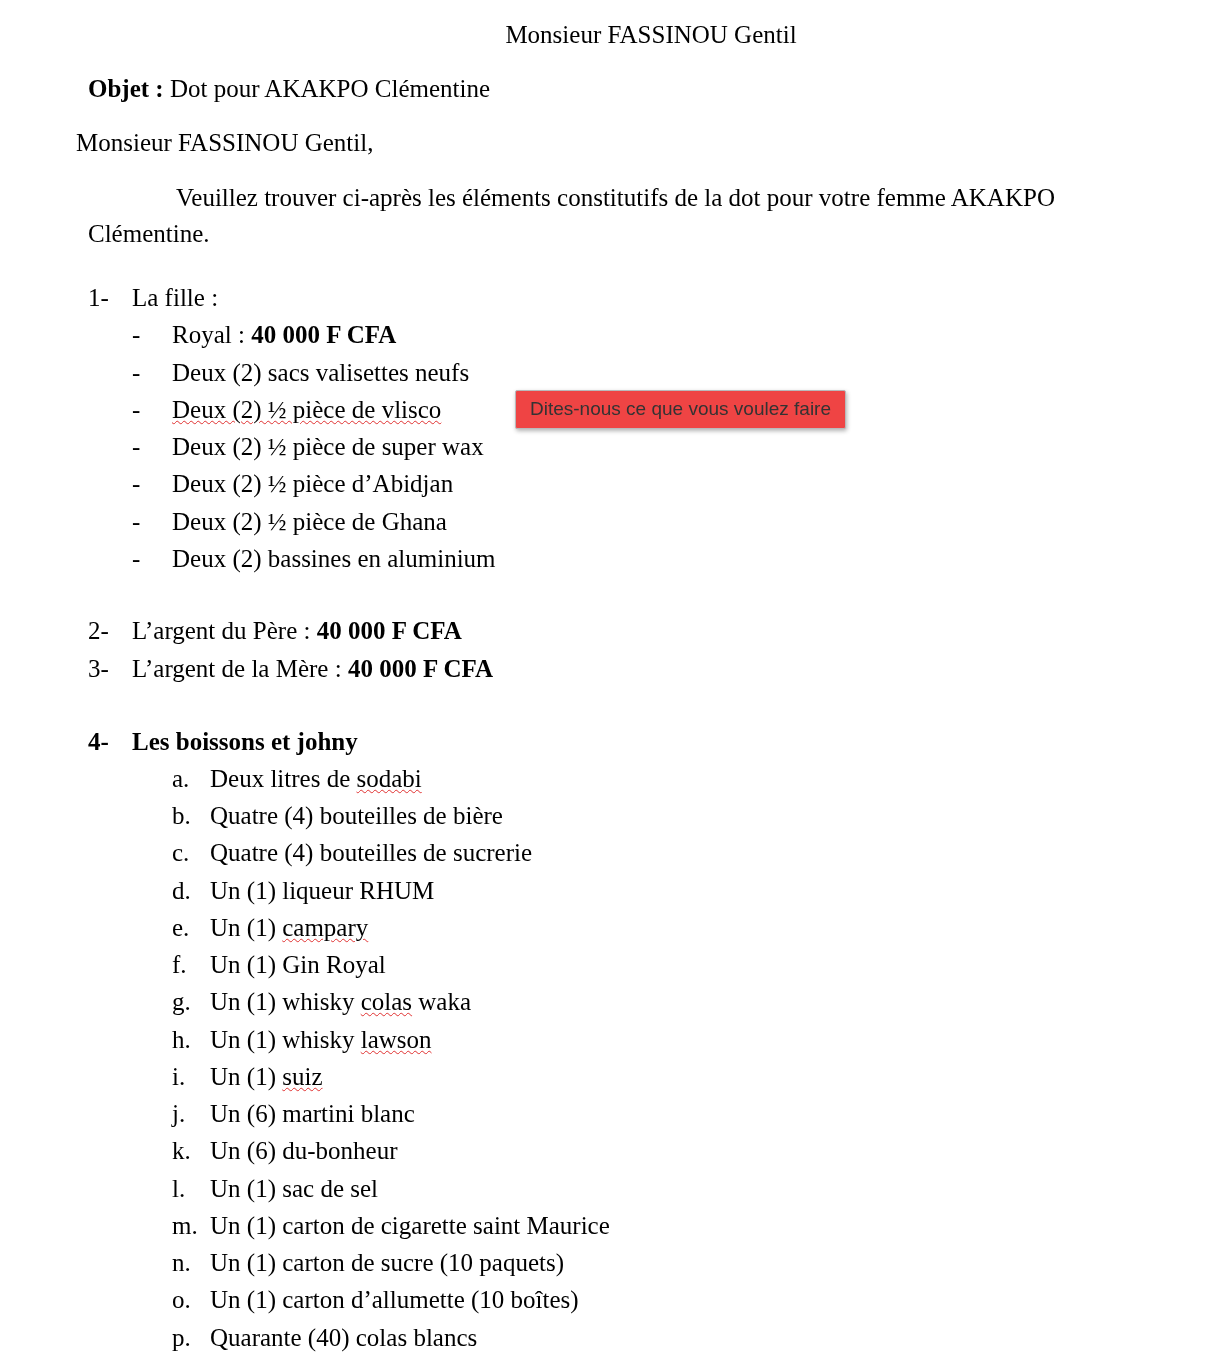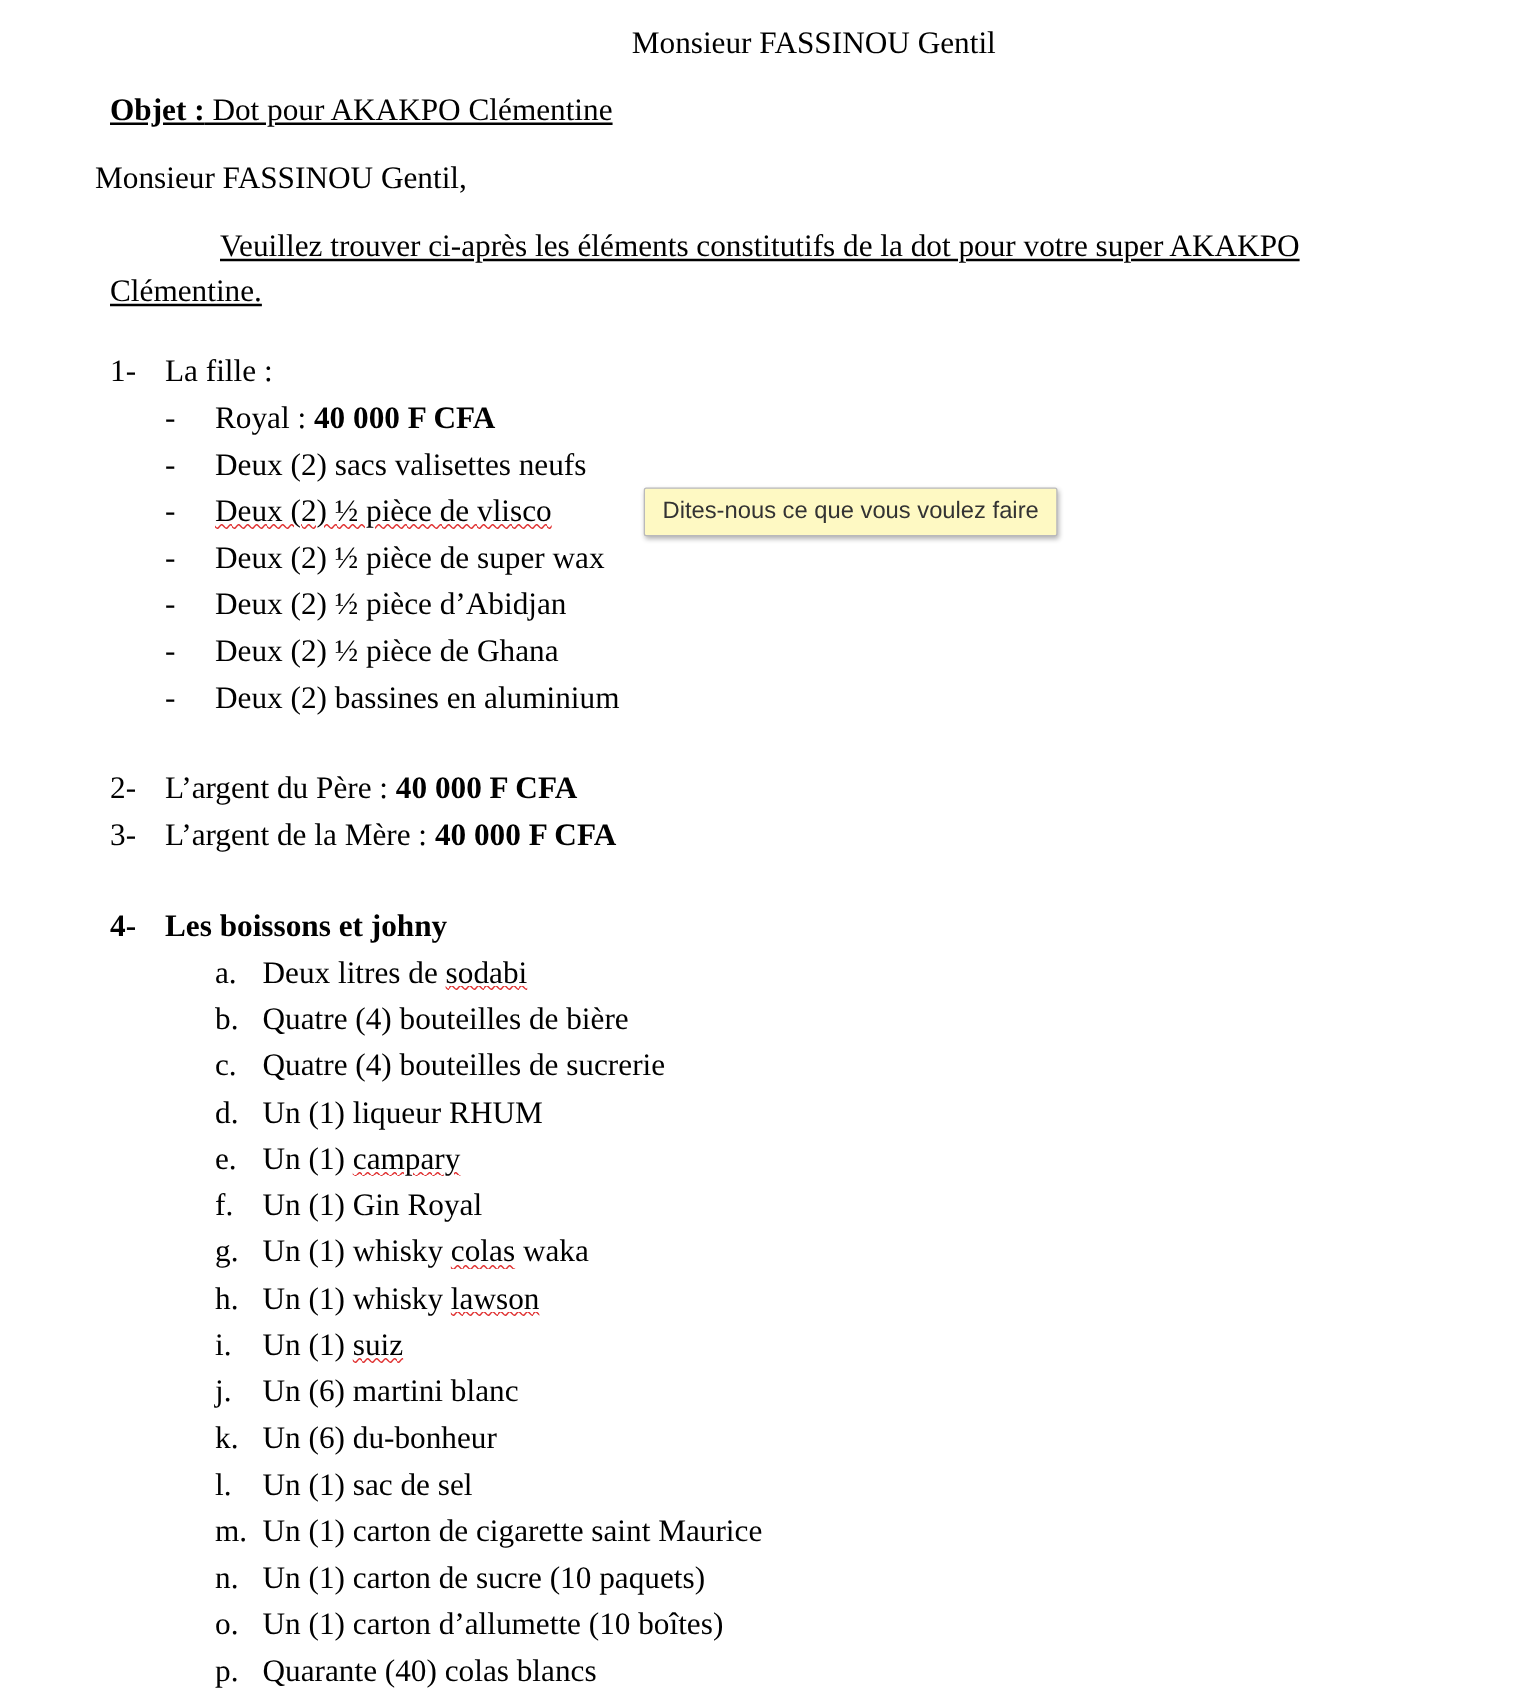--- a/index.html
+++ b/index.html
@@ -24,21 +24,20 @@
   .header-name {
     text-align: center;
     font-size: 25px;
     line-height: 1.2;
     padding-top: 20px;
     padding-left: 80px;
   }
   .block {
     padding-left: 88px;
     padding-right: 84px;
-    text-decoration: underline;
   }
   .objet-line {
     font-size: 25px;
     margin-top: 22px;
     line-height: 1.35;
   }
   .objet-label {
     font-weight: bold;
   }
   .salutation {
@@ -112,21 +111,21 @@
     text-decoration: underline;
     text-decoration-style: wavy;
     text-decoration-color: #e03131;
     text-decoration-thickness: 1px;
     text-underline-offset: 2px;
   }
   .tooltip {
     position: absolute;
     left: 515px;
     top: 390px;
-    background: #fef9c3;
+    background: #ef4444;
     border: 1px solid #b9b9bb;
     box-shadow: 1px 2px 4px rgba(0,0,0,0.30);
     color: #333333;
     font-family: "Liberation Sans", sans-serif;
     font-size: 19px;
     padding: 7px 14px 8px 14px;
     border-radius: 2px;
     white-space: nowrap;
     z-index: 50;
   }
@@ -138,21 +137,21 @@
 
   <div class="header-name">Monsieur FASSINOU Gentil</div>
 
   <div class="block">
     <div class="objet-line"><span class="objet-label">Objet :</span><span> Dot pour AKAKPO Clémentine</span></div>
   </div>
 
   <div class="salutation">Monsieur FASSINOU Gentil,</div>
 
   <div class="block">
-    <div class="intro">Veuillez trouver ci-après les éléments constitutifs de la dot pour votre super AKAKPO Clémentine.</div>
+    <div class="intro">Veuillez trouver ci-après les éléments constitutifs de la dot pour votre femme AKAKPO Clémentine.</div>
   </div>
 
   <div class="gap-sm"></div>
 
   <div class="num-item">
     <span class="marker">1-</span>
     <span>La fille :</span>
   </div>
   <div class="dash-list">
     <div class="dash-item">

